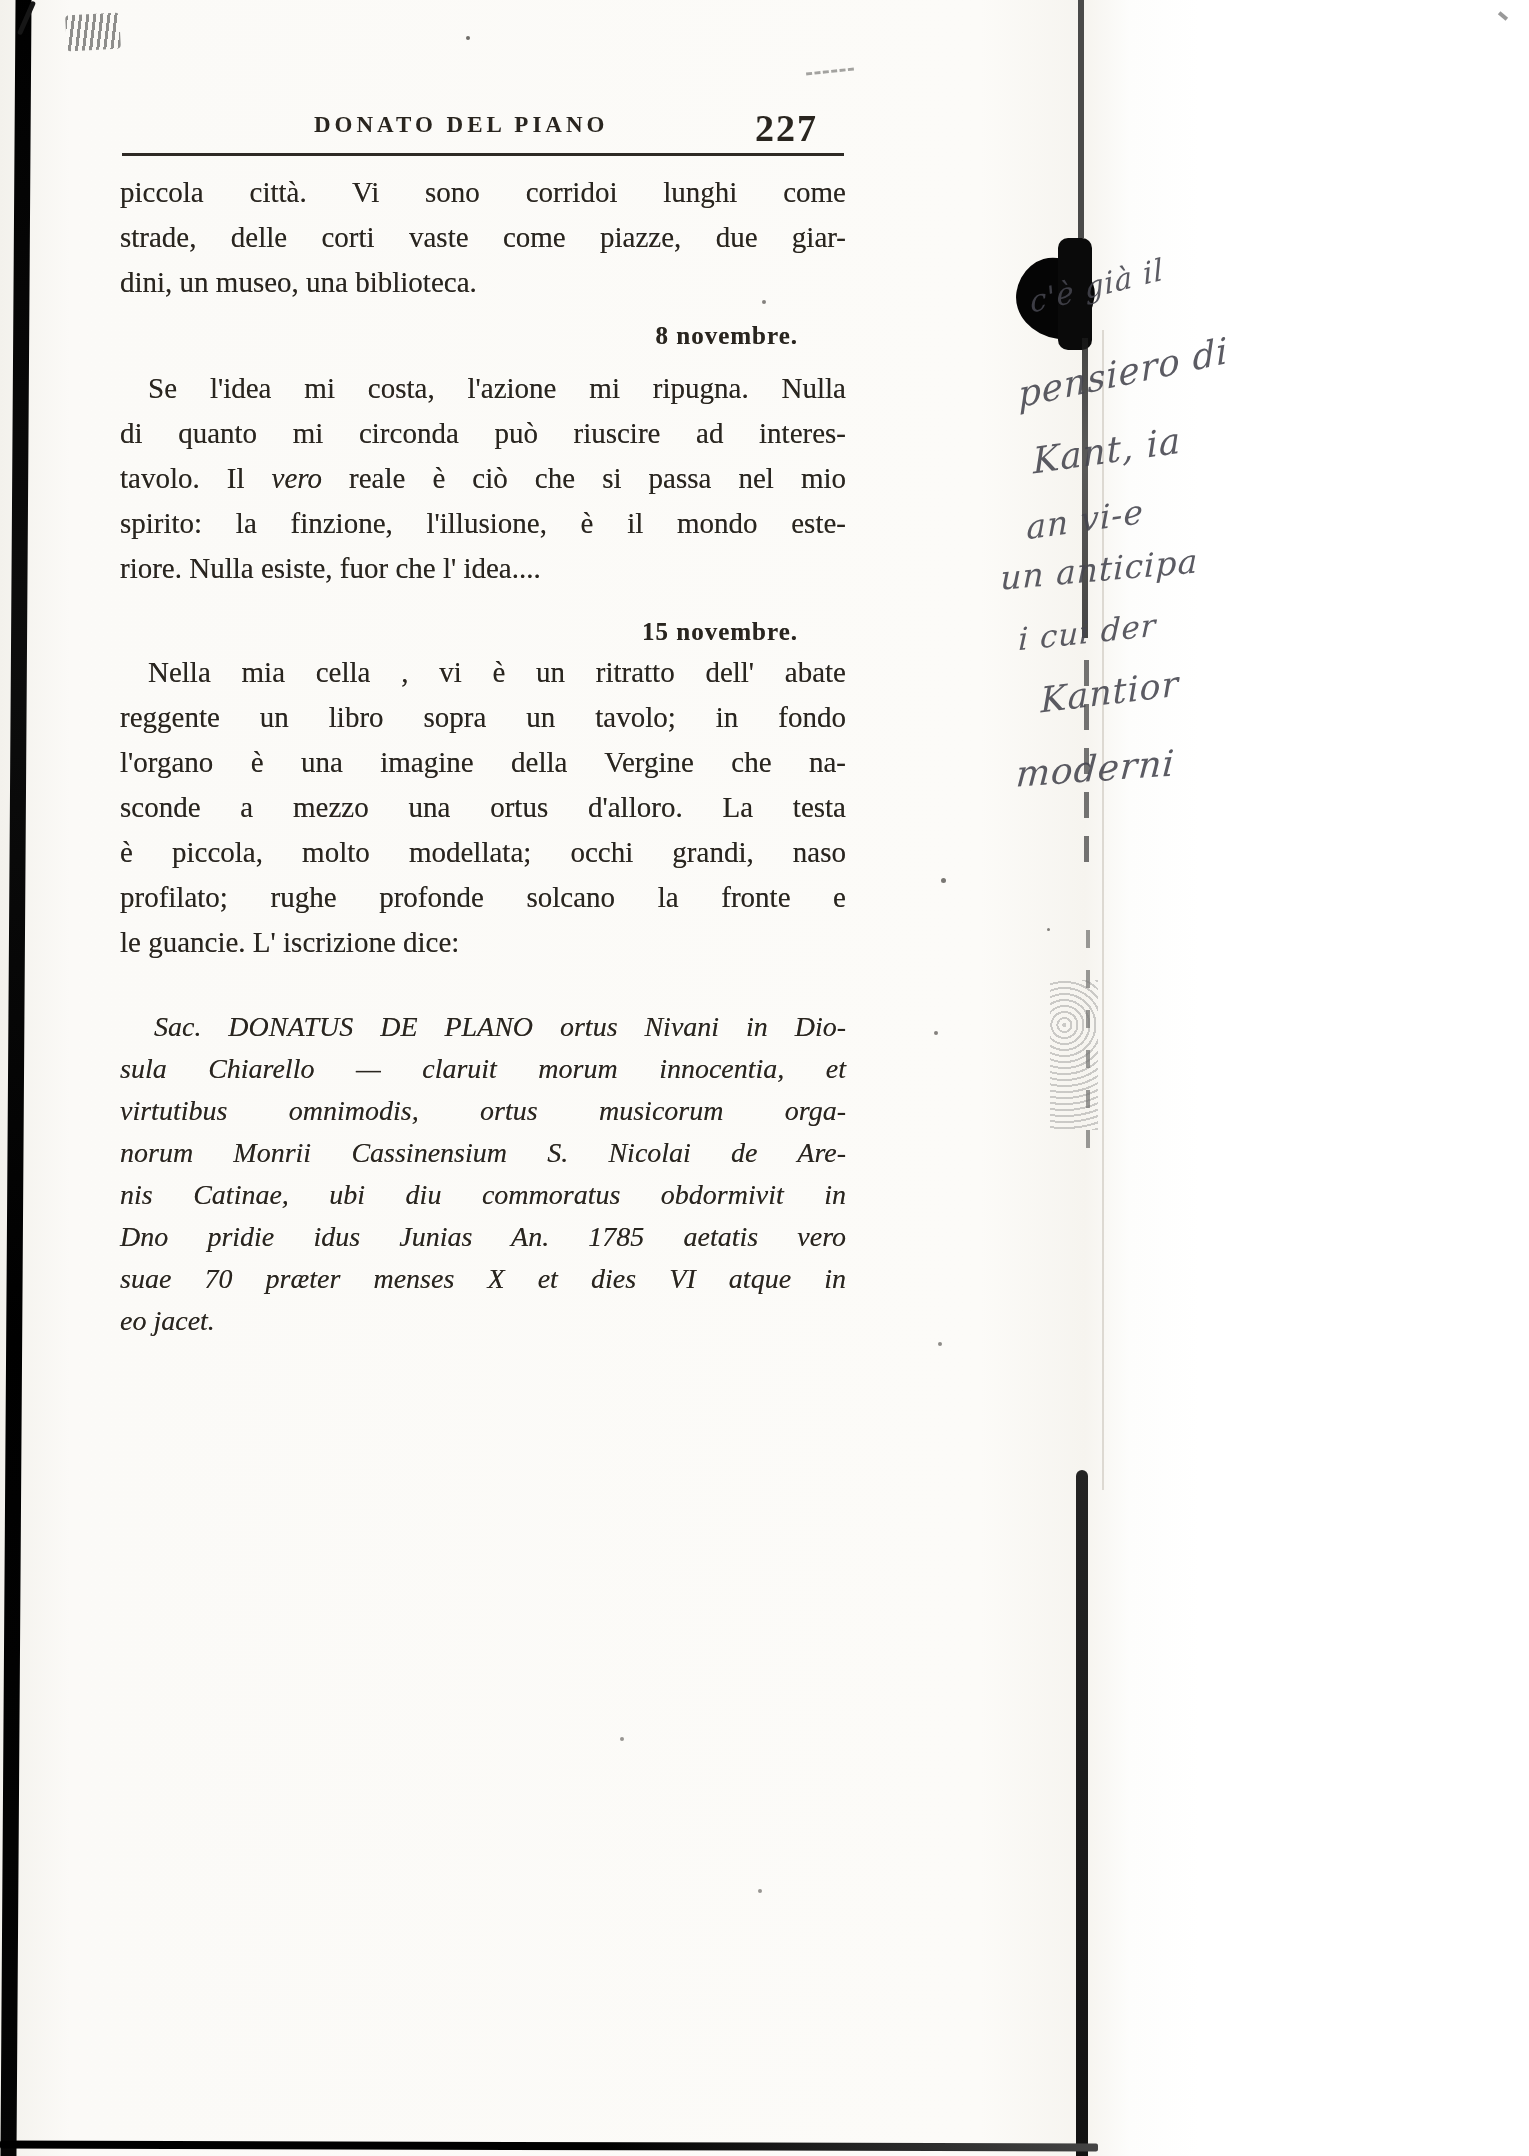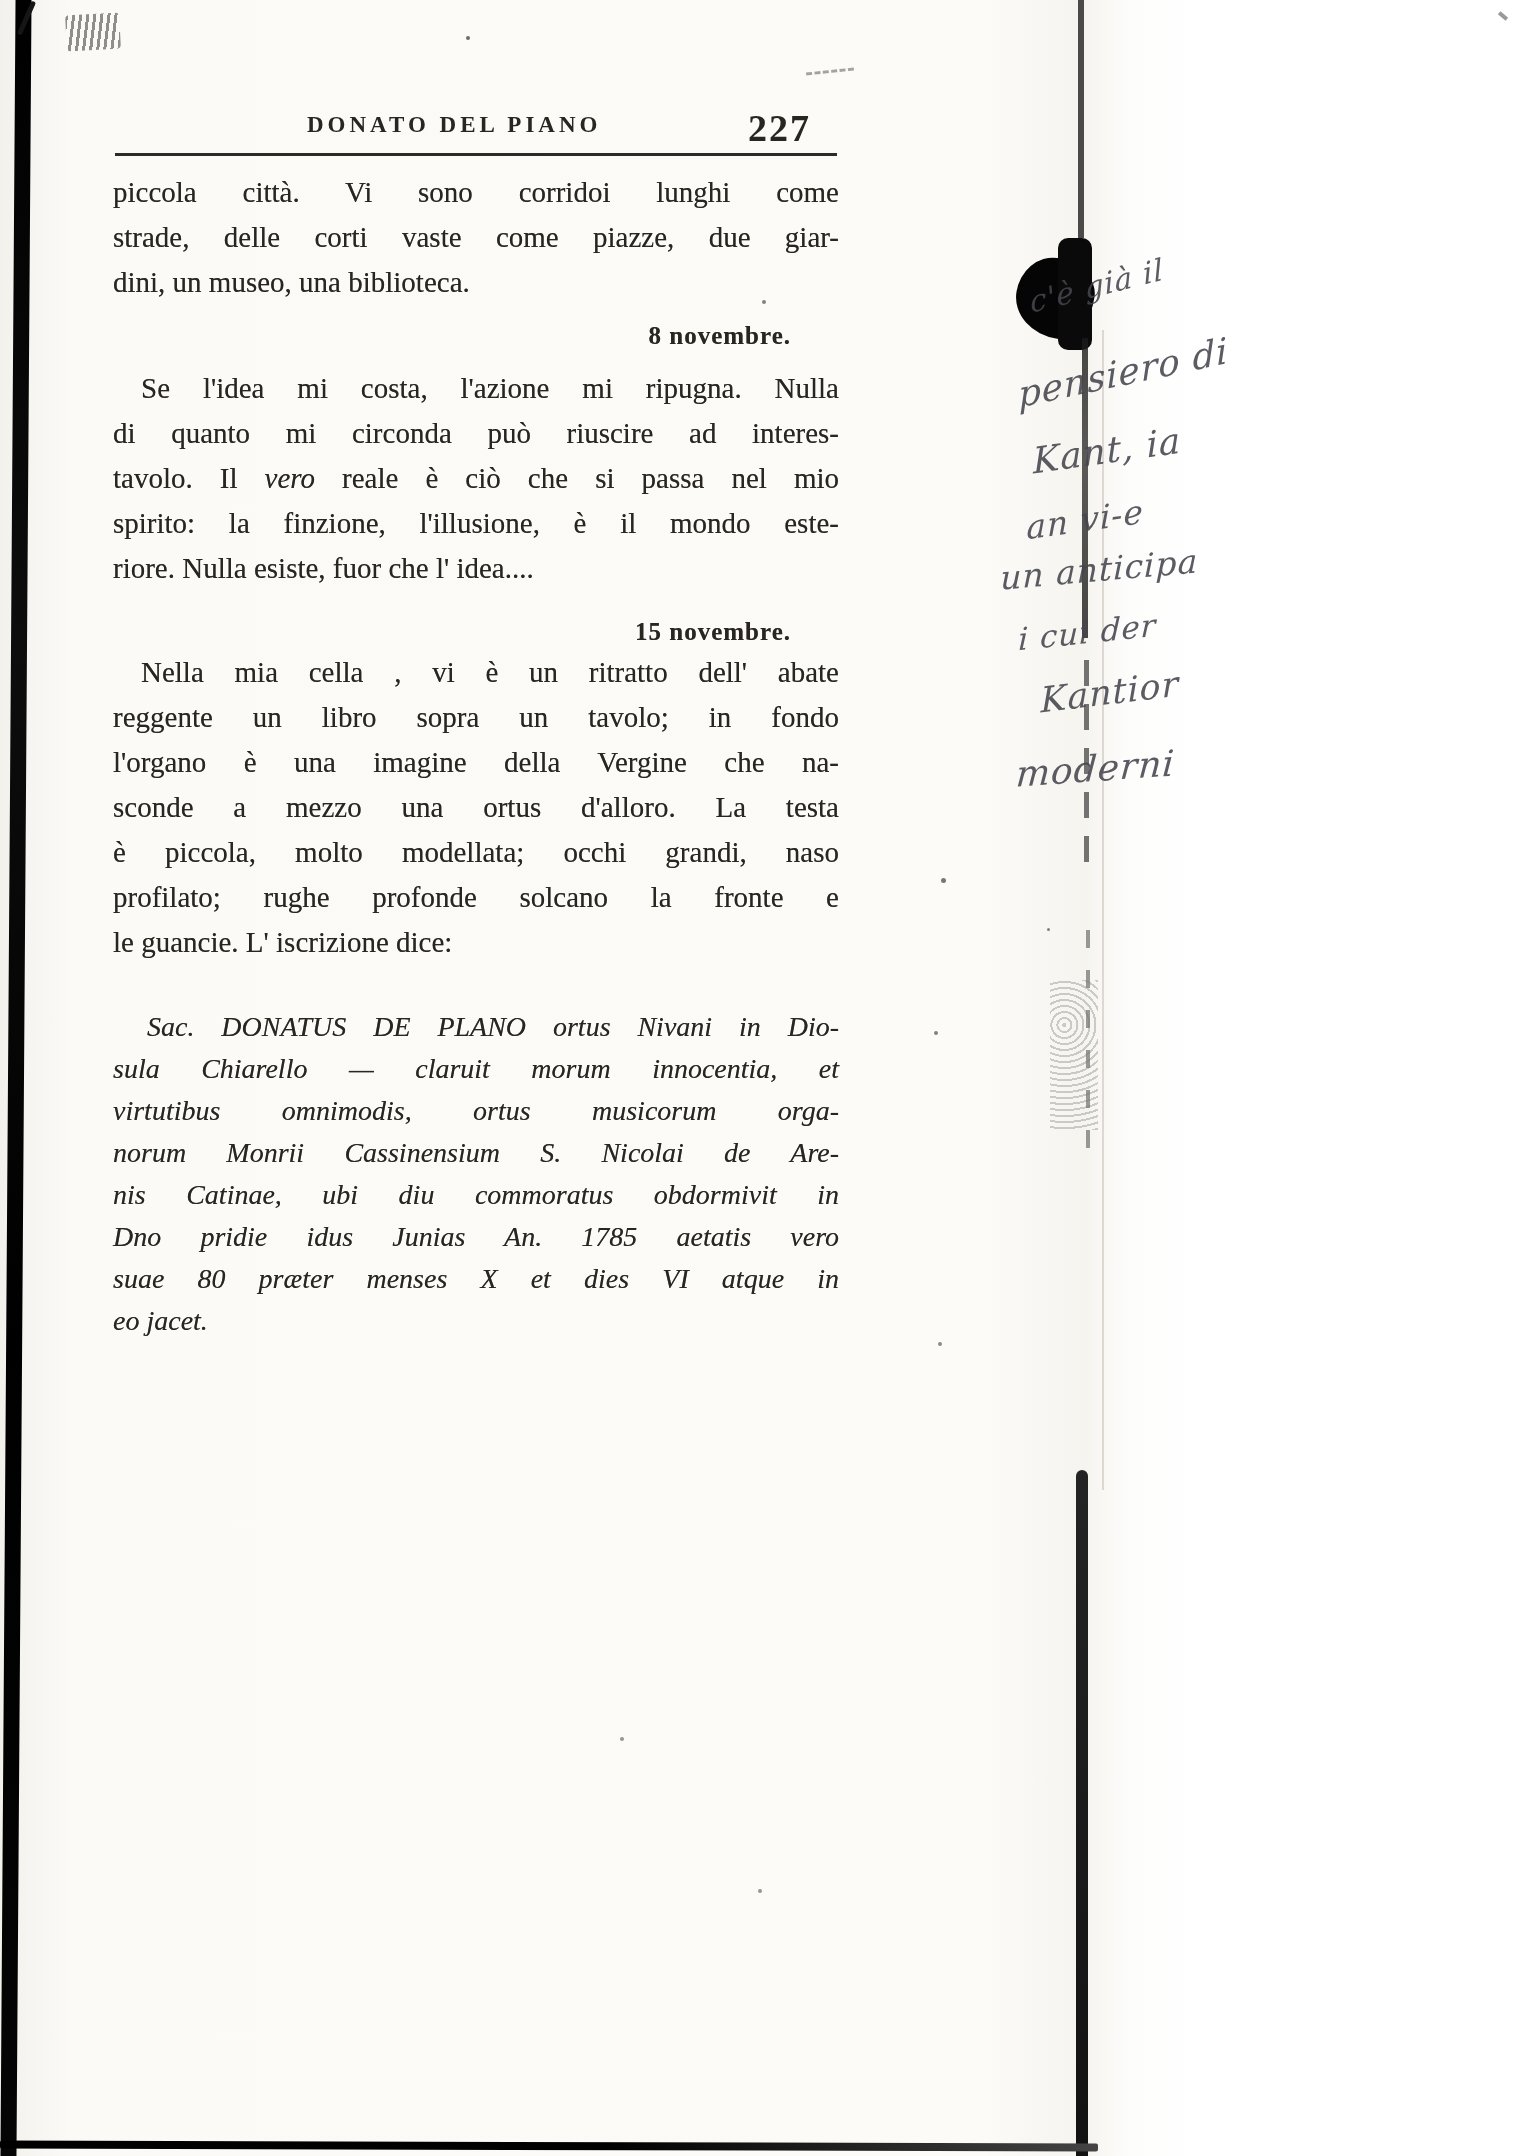--- a/index.html
+++ b/index.html
@@ -3,21 +3,21 @@
 <meta charset="utf-8">
 <style>
   html,body{margin:0;padding:0;background:#ffffff;}
   .canvas{
     position:relative;width:1529px;height:2156px;overflow:hidden;
     background:linear-gradient(90deg,#f3f1ec 0px,#fbfaf7 70px,#fcfbf8 980px,#f6f4ef 1085px,#fdfdfc 1130px,#ffffff 1200px);
     font-family:"Liberation Serif","DejaVu Serif",serif;
     color:#29251f;
   }
   
-  .column{position:absolute;left:113px;top:0;width:726px;height:2156px;}
+  .column{position:absolute;left:120px;top:0;width:726px;height:2156px;}
   .pagehead{position:absolute;top:104px;left:0;width:100%;height:44px;}
   .running-title{position:absolute;left:47%;transform:translateX(-50%);top:8px;
     font-size:23px;font-weight:bold;letter-spacing:4px;white-space:nowrap;}
   .page-number{position:absolute;right:28px;top:2px;font-size:38px;font-weight:700;letter-spacing:2px;margin-left:18px;}
   .rule{position:absolute;top:153px;left:2px;width:722px;height:3px;background:#2e2a25;}
   .para{position:absolute;left:0;width:726px;font-size:29px;line-height:45px;
     text-shadow:0 0 0.6px rgba(41,37,31,.55);}
   .p1{top:170px;}
   .p2{top:366px;}
   .p3{top:650px;}
@@ -138,21 +138,21 @@
       <div class="ln end">le guancie. L' iscrizione dice:</div>
     </section>
 
     <section class="para p4">
       <div class="ln indent">Sac. DONATUS DE PLANO ortus Nivani in Dio-</div>
       <div class="ln">sula Chiarello — claruit morum innocentia, et</div>
       <div class="ln">virtutibus omnimodis, ortus musicorum orga-</div>
       <div class="ln">norum Monrii Cassinensium S. Nicolai de Are-</div>
       <div class="ln">nis Catinae, ubi diu commoratus obdormivit in</div>
       <div class="ln">Dno pridie idus Junias An. 1785 aetatis vero</div>
-      <div class="ln">suae 80 præter menses X et dies VI atque in</div>
+      <div class="ln">suae 70 præter menses X et dies VI atque in</div>
       <div class="ln end">eo jacet.</div>
     </section>
 
   </div>
 
   <div class="marginalia">
     <span class="hw hw0">c'è già il</span>
     <span class="hw hw1">pensiero di</span>
     <span class="hw hw2">Kant, ia</span>
     <span class="hw hw3">an vi-e</span>

